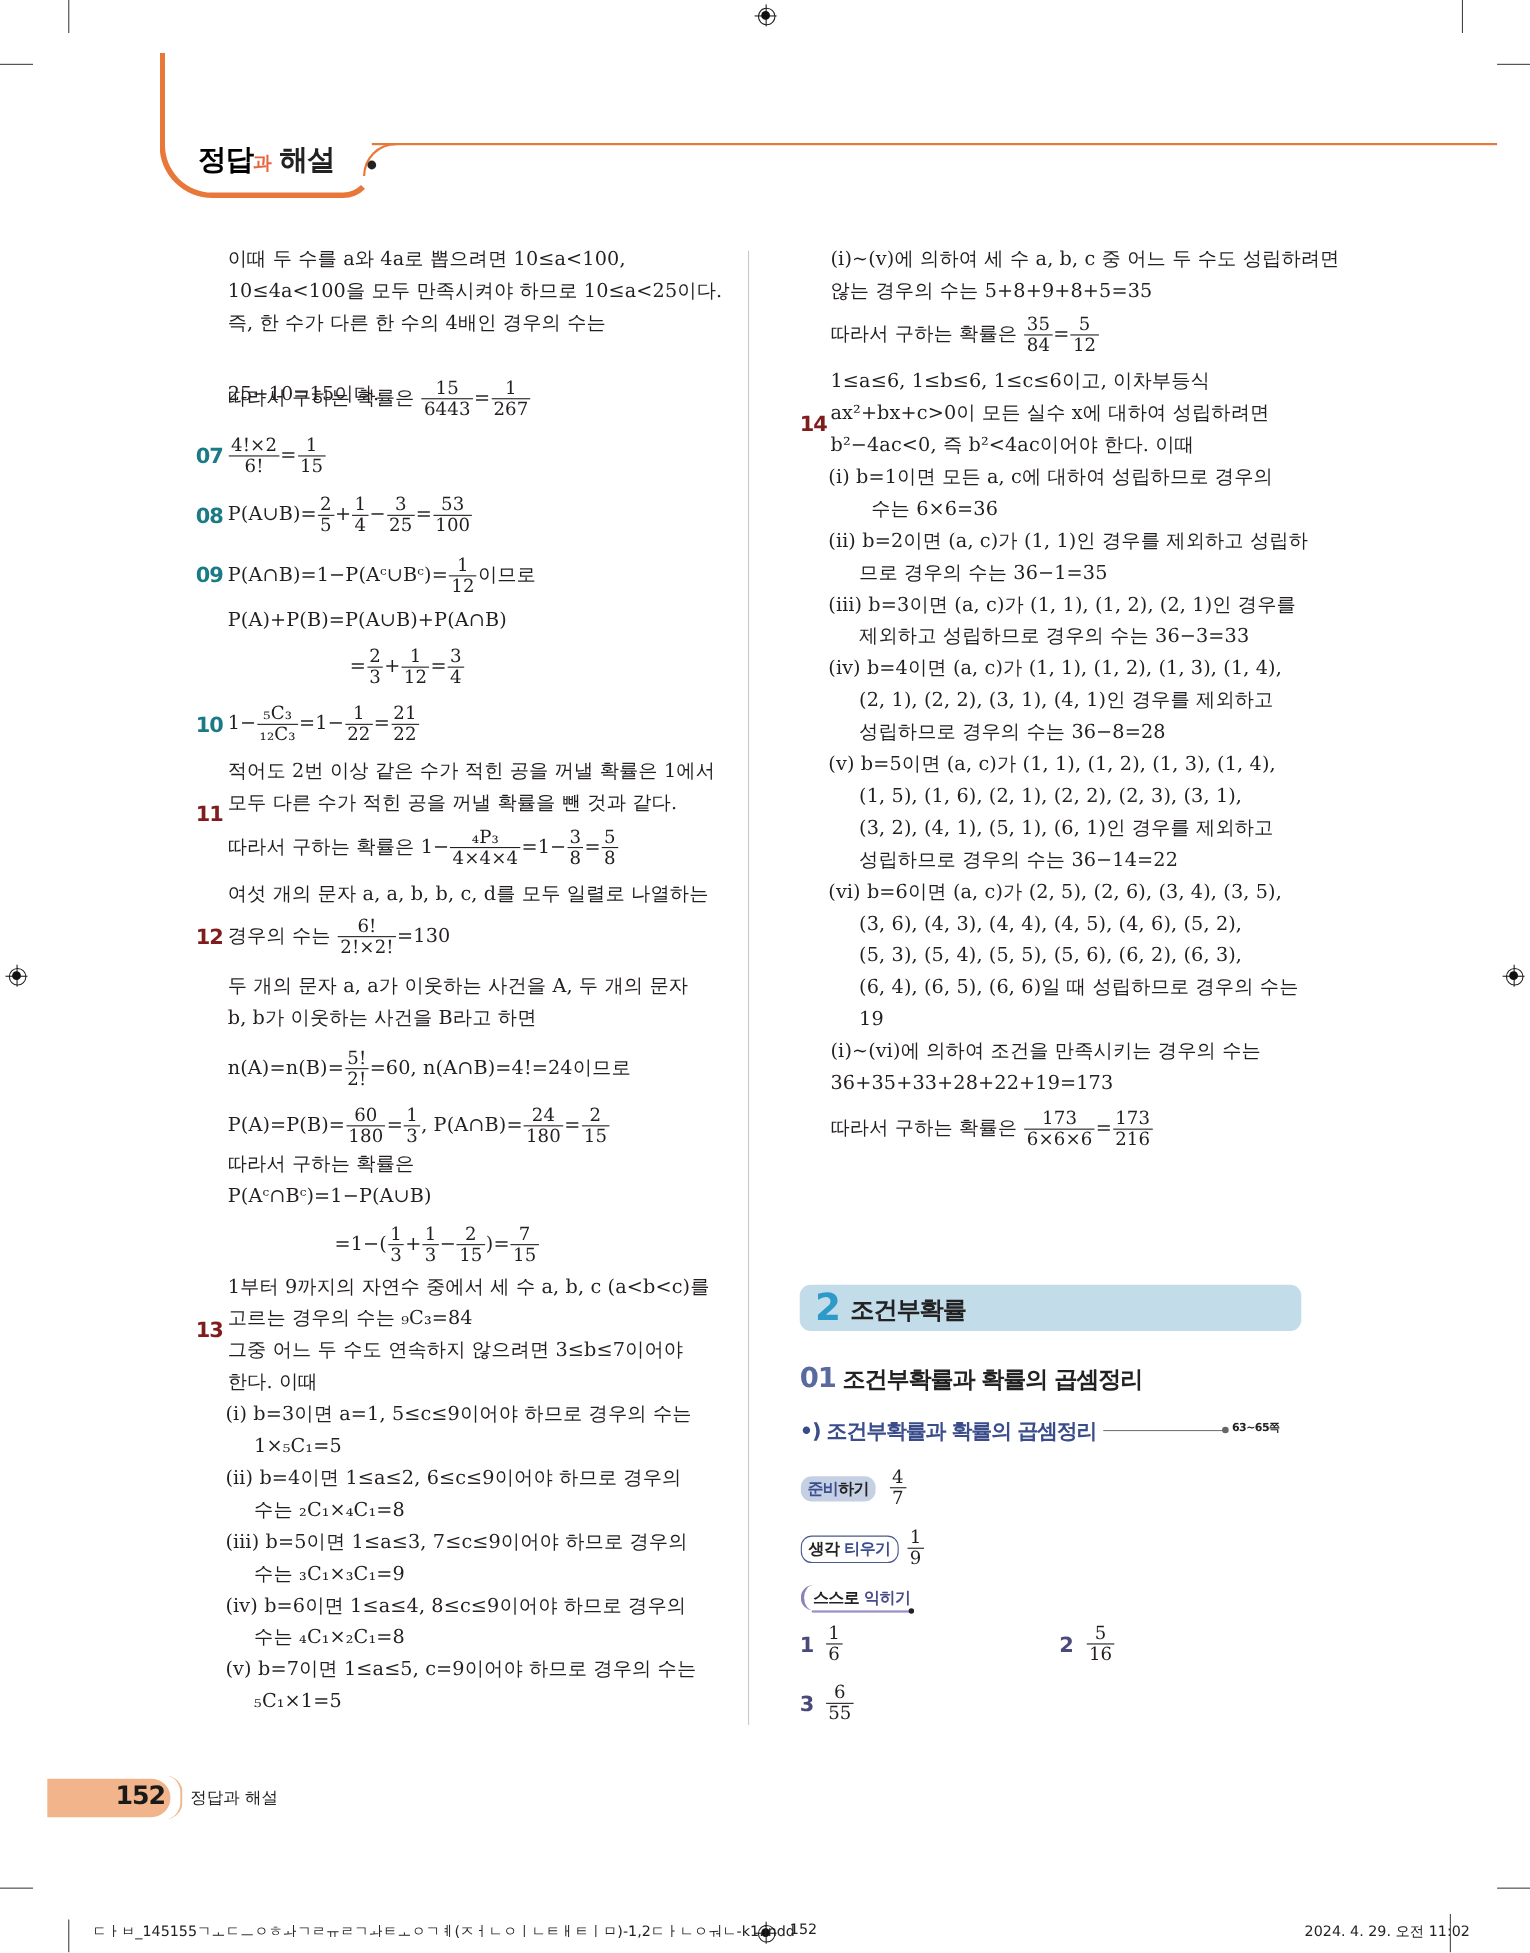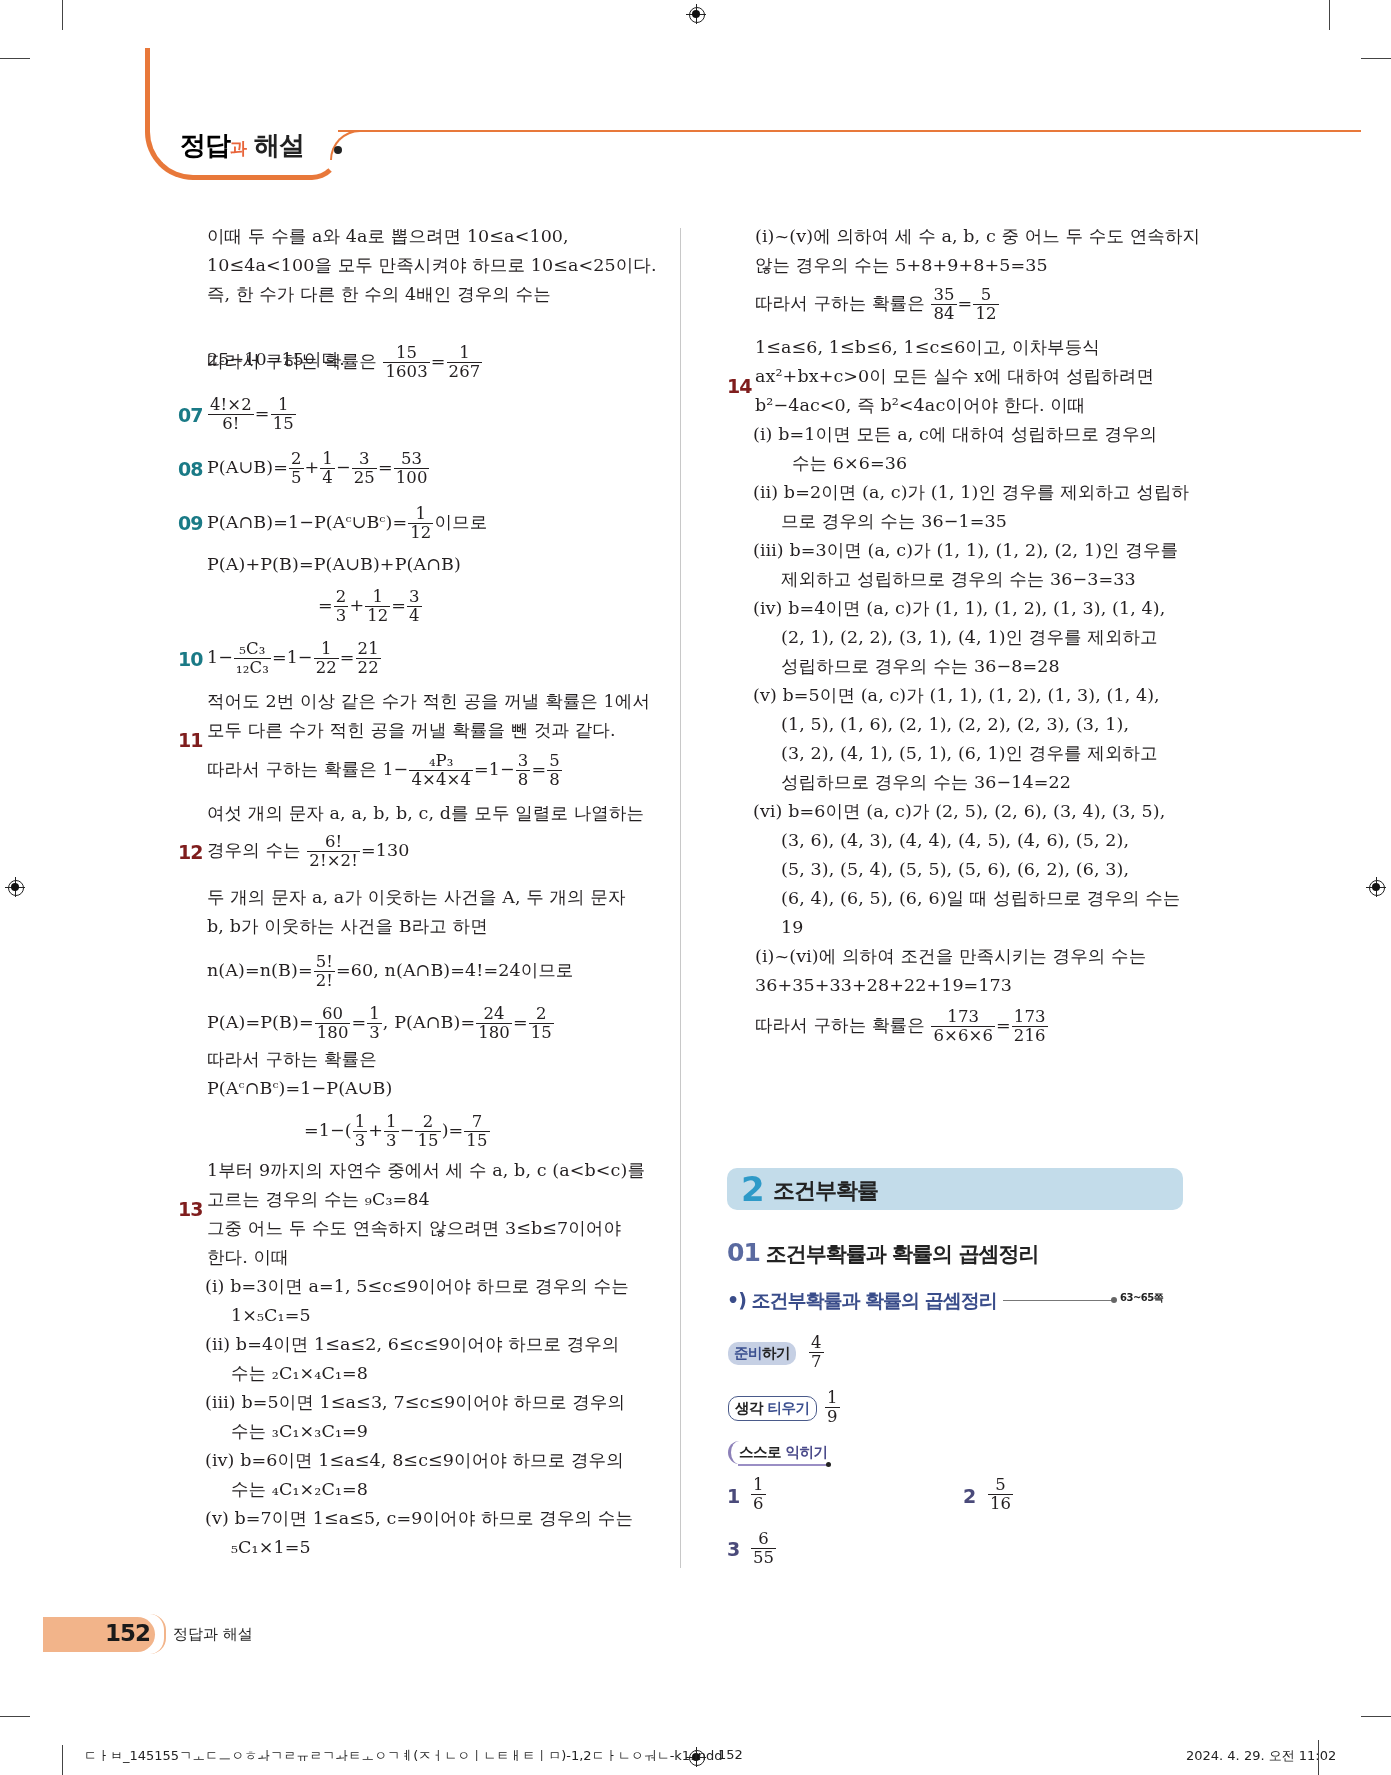--- a/index.html
+++ b/index.html
@@ -104,21 +104,21 @@
 
 <div class="col-div"></div>
 
 <div>
   <div class="line" style="left:207px;top:225px;">이때 두 수를 a와 4a로 뽑으려면 10≤a&lt;100,</div>
   <div class="line" style="left:207px;top:254px;">10≤4a&lt;100을 모두 만족시켜야 하므로 10≤a&lt;25이다.</div>
   <div class="line" style="left:207px;top:283px;">즉, 한 수가 다른 한 수의 4배인 경우의 수는</div>
   <div class="line" style="left:207px;top:312px;margin-top:36px;">25−10=15이다.</div>
   <div class="line" style="left:207px;top:344px;">
     <span>따라서 구하는 확률은</span>
-    <span class="frac"><span>15</span><span>1603</span></span>=<span class="frac"><span>1</span><span>267</span></span>
+    <span class="frac"><span>15</span><span>6443</span></span>=<span class="frac"><span>1</span><span>267</span></span>
   </div>
 
   <div class="num teal" style="left:178px;top:404px;">07</div>
   <div class="line" style="left:207px;top:396px;">
     <span class="frac"><span>4!×2</span><span>6!</span></span>=<span class="frac"><span>1</span><span>15</span></span>
   </div>
 
   <div class="num teal" style="left:178px;top:458px;">08</div>
   <div class="line" style="left:207px;top:450px;">
     <span>P(A∪B)=</span><span class="frac"><span>2</span><span>5</span></span>+<span class="frac"><span>1</span><span>4</span></span>−<span class="frac"><span>3</span><span>25</span></span>=<span class="frac"><span>53</span><span>100</span></span>
@@ -176,21 +176,21 @@
   <div class="line" style="left:231px;top:1362px;">수는 ₂C₁×₄C₁=8</div>
   <div class="line" style="left:205px;top:1391px;"><span>(ⅲ)</span> <span>b=5이면 1≤a≤3, 7≤c≤9이어야 하므로 경우의</span></div>
   <div class="line" style="left:231px;top:1420px;">수는 ₃C₁×₃C₁=9</div>
   <div class="line" style="left:205px;top:1449px;"><span>(ⅳ)</span> <span>b=6이면 1≤a≤4, 8≤c≤9이어야 하므로 경우의</span></div>
   <div class="line" style="left:231px;top:1478px;">수는 ₄C₁×₂C₁=8</div>
   <div class="line" style="left:205px;top:1507px;"><span>(ⅴ)</span> <span>b=7이면 1≤a≤5, c=9이어야 하므로 경우의 수는</span></div>
   <div class="line" style="left:231px;top:1536px;">₅C₁×1=5</div>
 </div>
 
 <div>
-  <div class="line" style="left:755px;top:225px;">(ⅰ)~(ⅴ)에 의하여 세 수 a, b, c 중 어느 두 수도 연속하지</div>
+  <div class="line" style="left:755px;top:225px;">(ⅰ)~(ⅴ)에 의하여 세 수 a, b, c 중 어느 두 수도 성립하려면</div>
   <div class="line" style="left:755px;top:254px;">않는 경우의 수는 5+8+9+8+5=35</div>
   <div class="line" style="left:755px;top:286px;">
     <span>따라서 구하는 확률은</span> <span class="frac"><span>35</span><span>84</span></span>=<span class="frac"><span>5</span><span>12</span></span>
   </div>
 
   <div class="num purple" style="left:727px;top:336px;">14</div>
   <div class="line" style="left:755px;top:336px;">1≤a≤6, 1≤b≤6, 1≤c≤6이고, 이차부등식</div>
   <div class="line" style="left:755px;top:365px;">ax²+bx+c&gt;0이 모든 실수 x에 대하여 성립하려면</div>
   <div class="line" style="left:755px;top:394px;text-align:right;">b²−4ac&lt;0, 즉 b²&lt;4ac이어야 한다. 이때</div>
 

